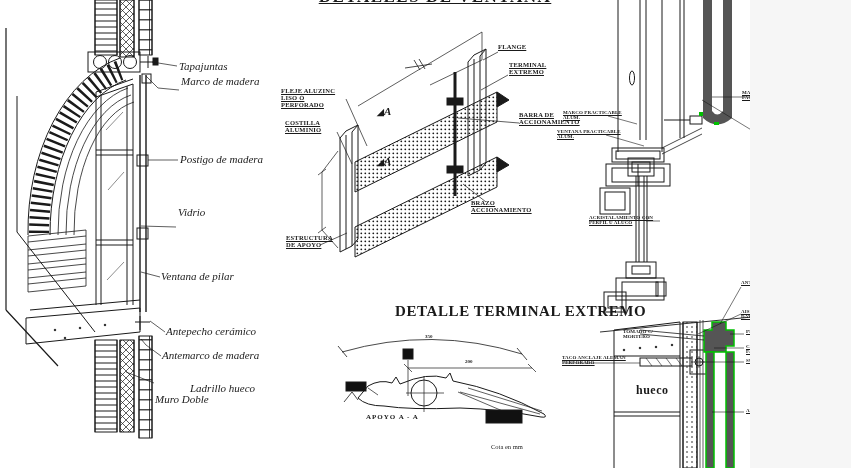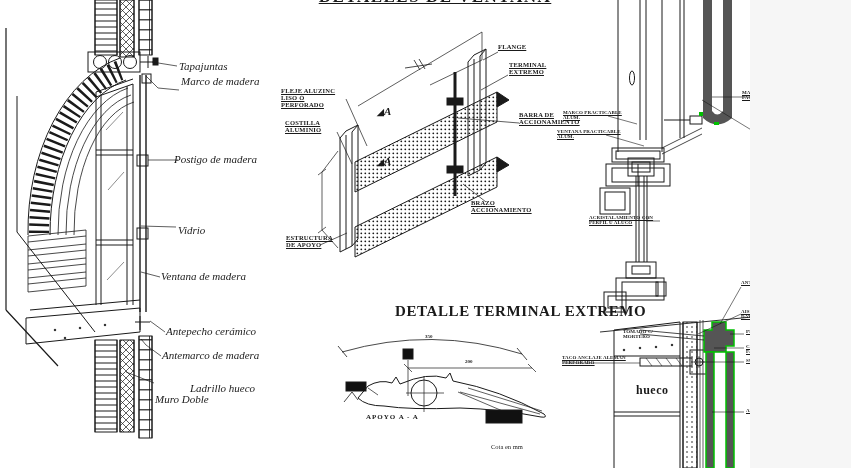--- a/index.html
+++ b/index.html
@@ -235,23 +235,23 @@
         <path d="M712,412 H744"></path>
         <path d="M563,363 H640"></path>
       </g>
     </g>
   </svg>
 
   <div class="title-clip">DETALLES DE VENTANA</div>
 
   <div class="lbl lbl-it" style="left:179px;top:61px">Tapajuntas</div>
   <div class="lbl lbl-it" style="left:181px;top:76px">Marco de madera</div>
-  <div class="lbl lbl-it" style="left:174px;top:154px">Postigo de madera</div>
-  <div class="lbl lbl-it" style="left:178px;top:225px">Vidrio</div>
-  <div class="lbl lbl-it" style="left:161px;top:271px">Ventana de madera</div>
+  <div class="lbl lbl-it" style="left:180px;top:154px">Postigo de madera</div>
+  <div class="lbl lbl-it" style="left:178px;top:207px">Vidrio</div>
+  <div class="lbl lbl-it" style="left:161px;top:271px">Ventana de pilar</div>
   <div class="lbl lbl-it" style="left:166px;top:326px">Antepecho cerámico</div>
   <div class="lbl lbl-it" style="left:162px;top:350px">Antemarco de madera</div>
   <div class="lbl lbl-it" style="left:155px;top:394px">Muro Doble</div>
   <div class="lbl lbl-it" style="left:190px;top:383px">Ladrillo hueco</div>
 
   <div class="lbl lbl-sm ul" style="left:498px;top:44px;width:36px">FLANGE</div>
   <div class="lbl lbl-sm ul" style="left:509px;top:62px;width:42px">TERMINAL EXTREMO</div>
   <div class="lbl lbl-sm ul" style="left:281px;top:88px;width:62px">FLEJE ALUZINC LISO Ó PERFORADO</div>
   <div class="lbl lbl-sm ul" style="left:285px;top:120px;width:40px">COSTILLA ALUMINIO</div>
   <div class="lbl lbl-sm ul" style="left:519px;top:112px;width:66px">BARRA DE ACCIONAMIENTO</div>

